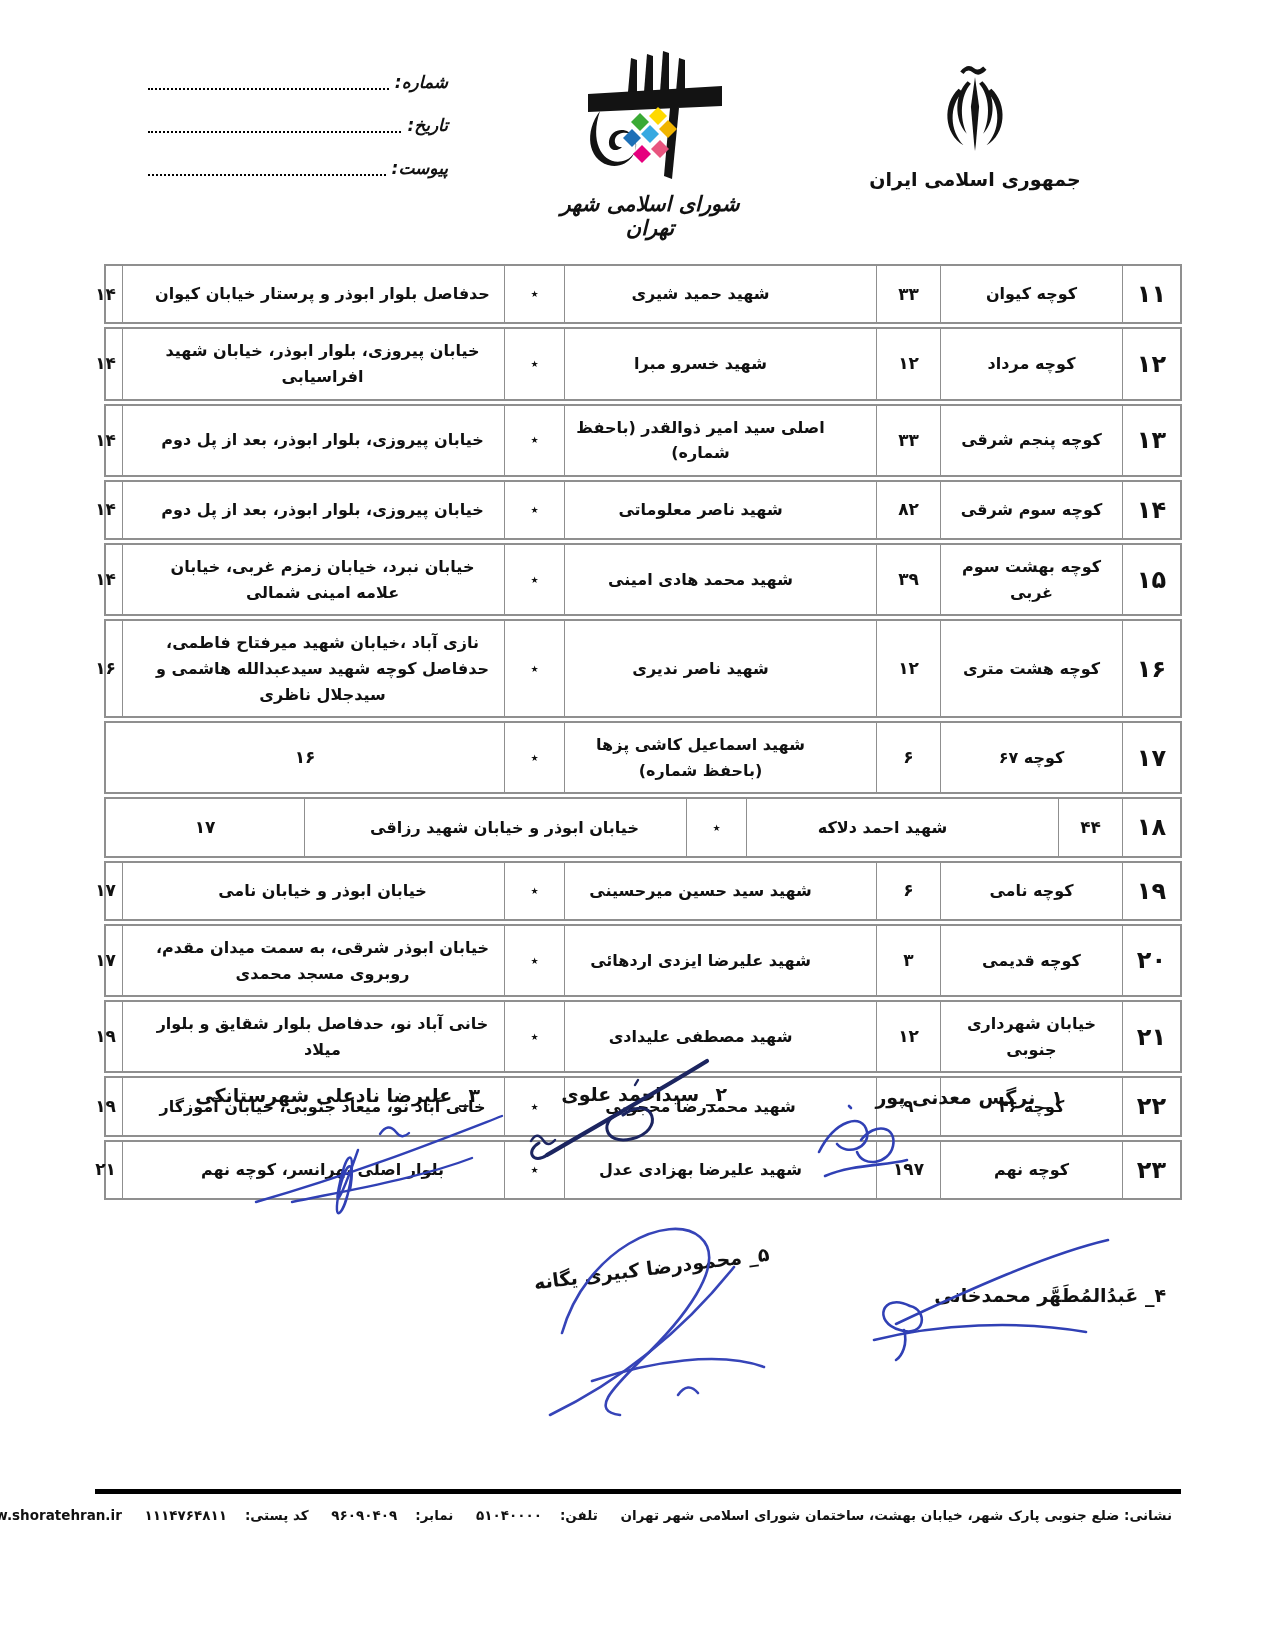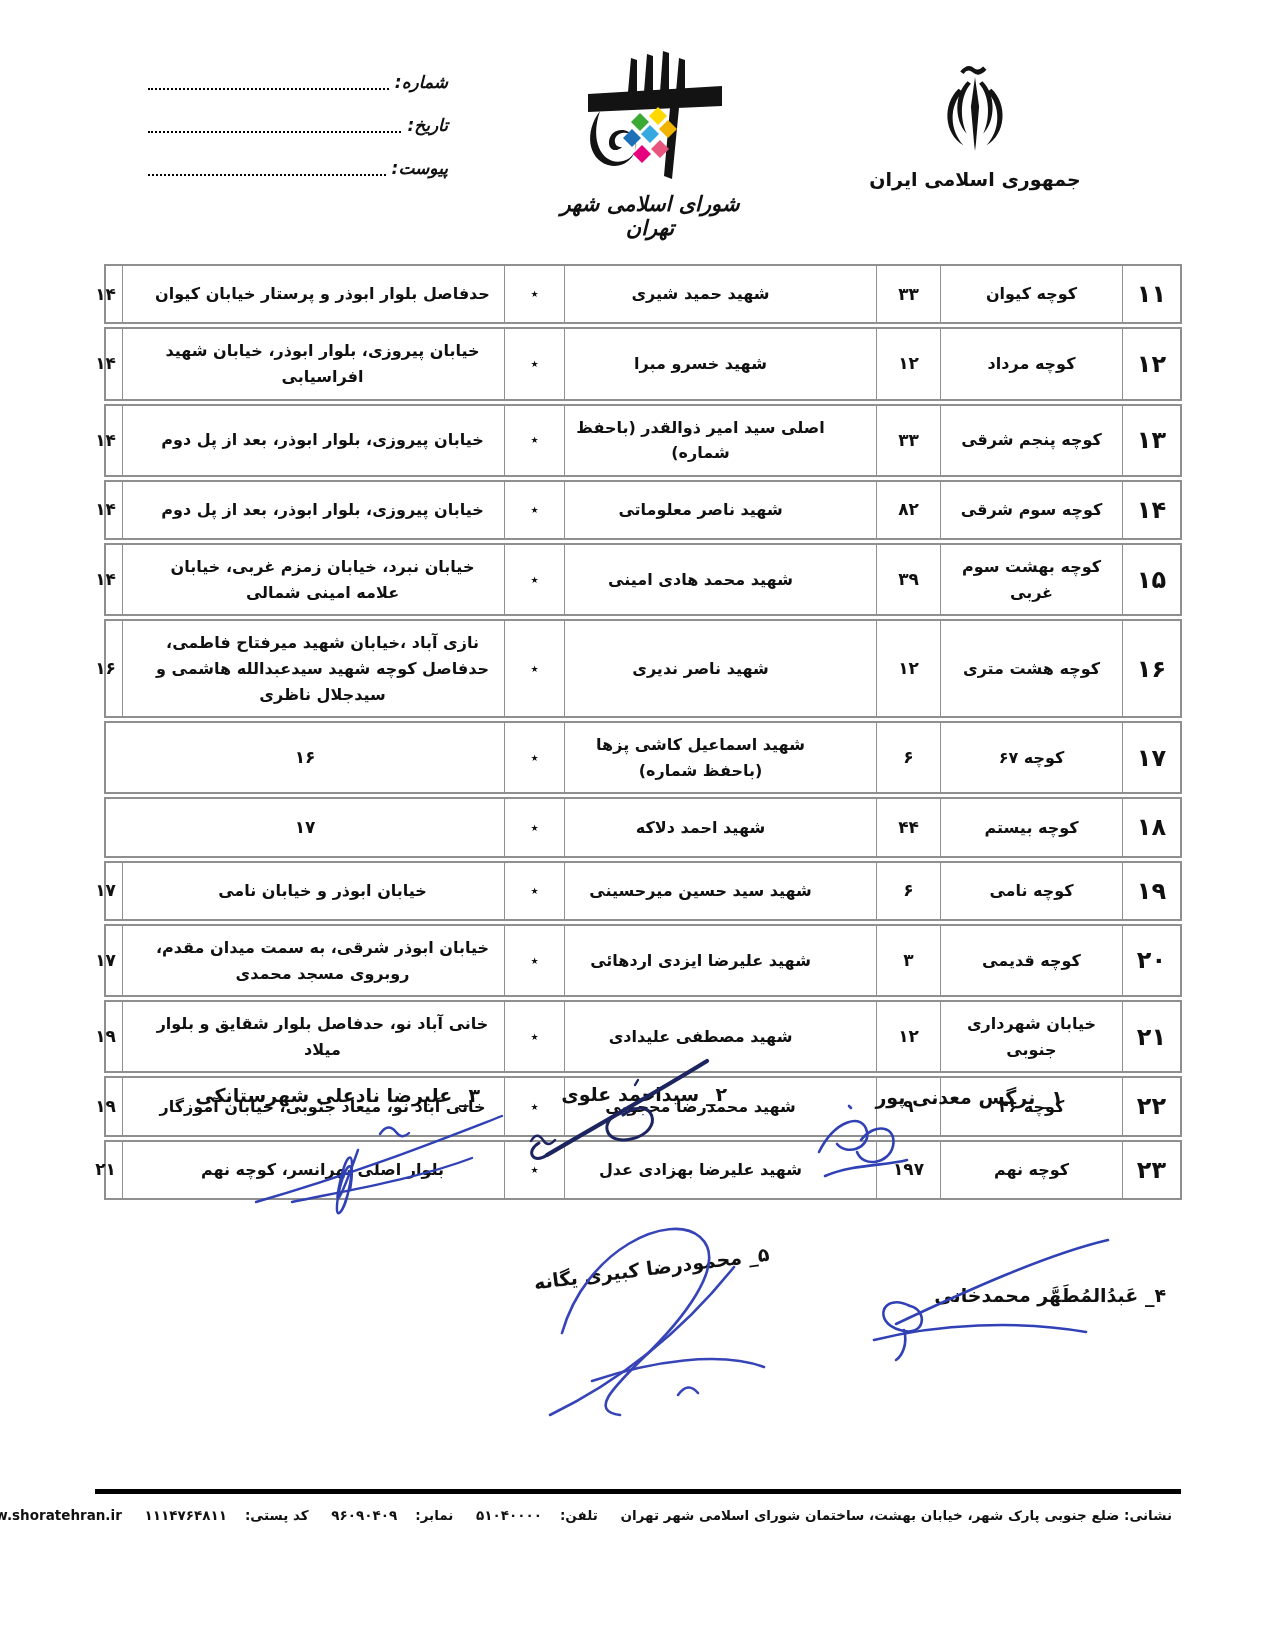--- a/index.html
+++ b/index.html
@@ -190,24 +190,24 @@
       <div class="tcell c-num">۱۷</div>
       <div class="tcell c-alley">کوچه ۶۷</div>
       <div class="tcell c-plaque">۶</div>
       <div class="tcell c-martyr">شهید اسماعیل کاشی پزها (باحفظ شماره)</div>
       <div class="tcell c-mark">٭</div>
       <div class="tcell c-district">۱۶</div>
     </div>
 
     <div class="trow">
       <div class="tcell c-num">۱۸</div>
-      <div class="tcell c-alley">کوچه بیستم</div>
       <div class="tcell c-plaque">۴۴</div>
       <div class="tcell c-martyr">شهید احمد دلاکه</div>
       <div class="tcell c-mark">٭</div>
+      <div class="tcell c-loc">خیابان ابوذر و خیابان شهید رزاقی</div>
       <div class="tcell c-district">۱۷</div>
     </div>
 
     <div class="trow">
       <div class="tcell c-num">۱۹</div>
       <div class="tcell c-alley">کوچه نامی</div>
       <div class="tcell c-plaque">۶</div>
       <div class="tcell c-martyr">شهید سید حسین میرحسینی</div>
       <div class="tcell c-mark">٭</div>
       <div class="tcell c-loc">خیابان ابوذر و خیابان نامی</div>

